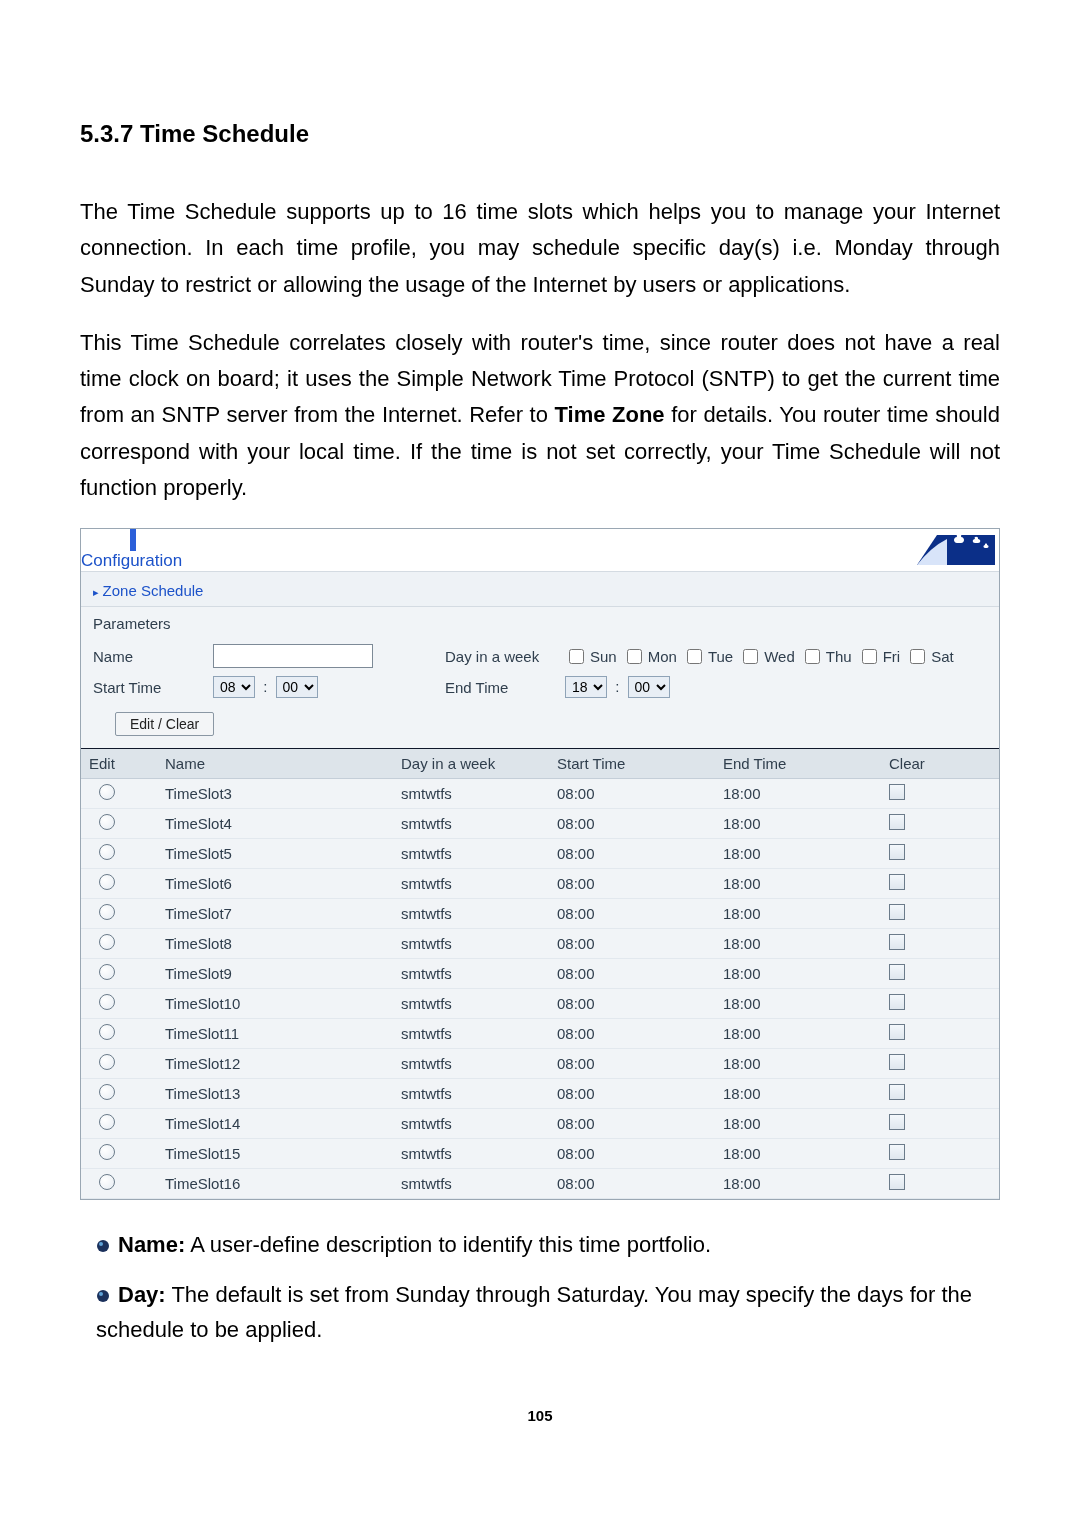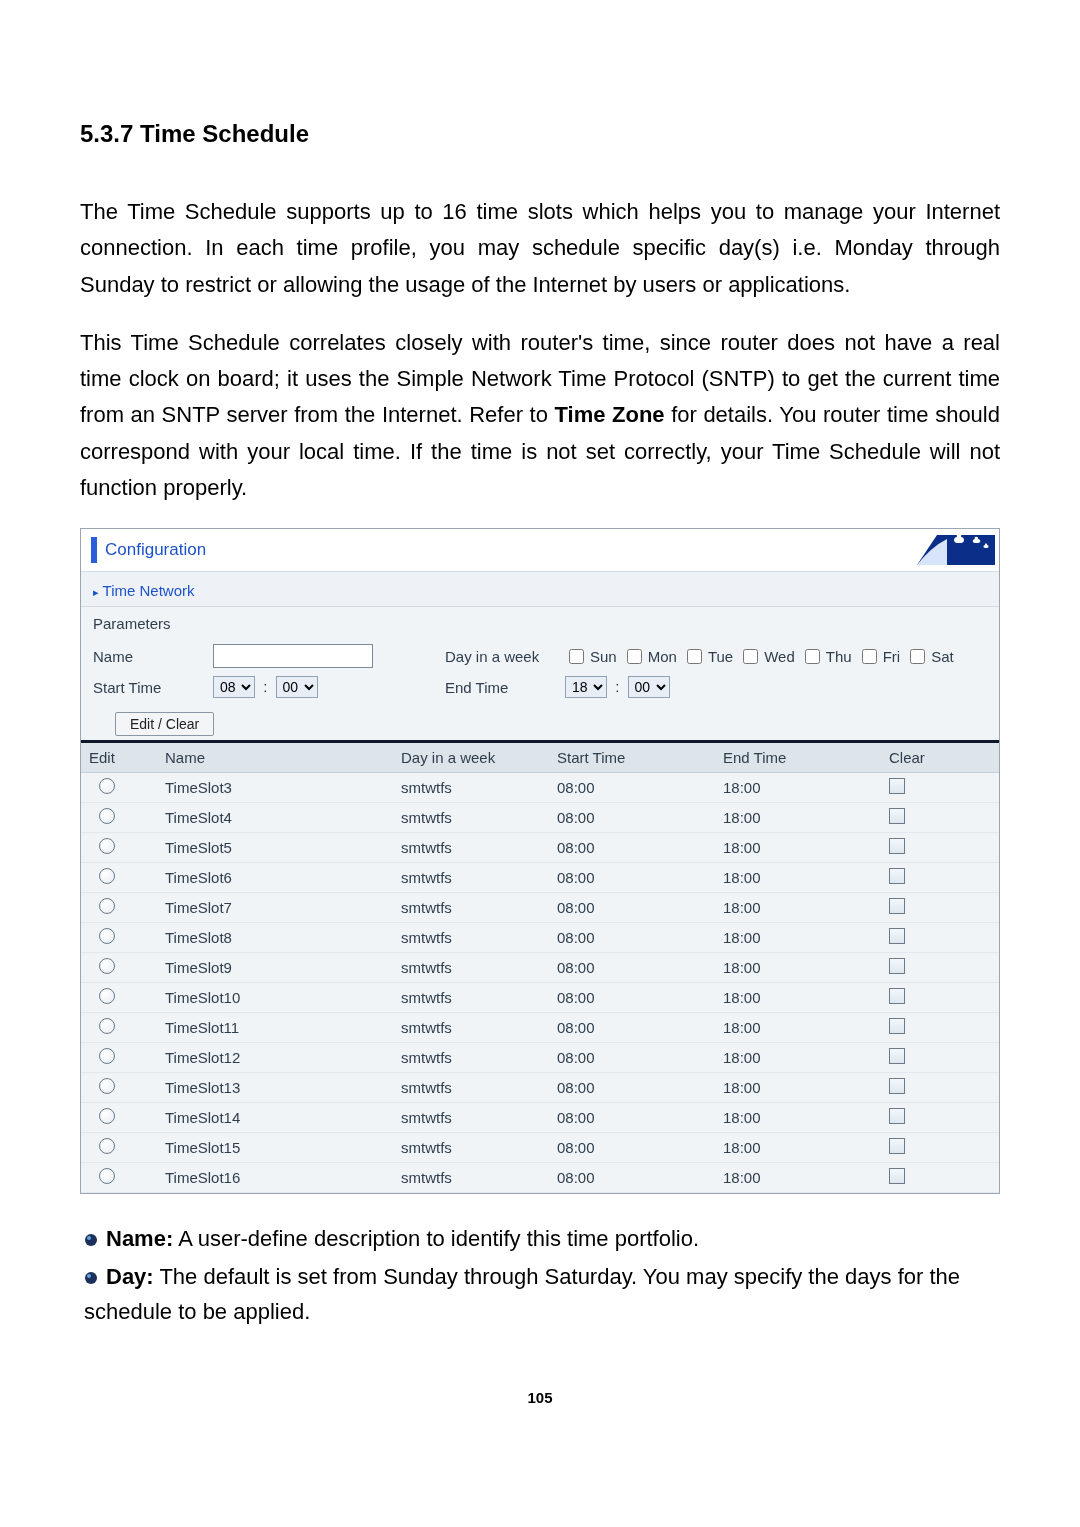--- a/index.html
+++ b/index.html
@@ -38,20 +38,21 @@
     justify-content: space-between;
     height: 42px;
     padding: 0 0 0 0;
     background: #fff;
     border-bottom: 1px solid #d4dbe2;
   }
   .config-header-left {
     display: flex;
     align-items: center;
     height: 100%;
+    flex-direction: column;
   }
   .config-header-bar {
     width: 6px;
     height: 26px;
     background: #2b5fd9;
     margin: 0 8px 0 10px;
   }
   .config-header-title {
     color: #1c52c9;
     font-size: 17px;
@@ -70,21 +71,21 @@
   .sub-header-title {
     color: #1c52c9;
     font-size: 15px;
   }
   .sub-header-title .arrow {
     font-size: 11px;
     margin-right: 4px;
   }
   .params-block {
     background: #f1f4f7;
-    padding: 8px 12px 0 12px;
+    padding: 8px 12px 8px 12px;
   }
   .params-title {
     color: #2f3e4d;
     font-size: 15px;
     margin-bottom: 8px;
   }
   .form-row {
     display: flex;
     align-items: center;
     font-size: 15px;
@@ -131,21 +132,21 @@
     width: 100%;
     border-collapse: collapse;
     font-size: 15px;
   }
   .grid-table th {
     text-align: left;
     font-weight: normal;
     color: #2f3e4d;
     background: #dde4ea;
     padding: 6px 8px;
-    border-top: 3px solid #0f172a;
+    border-top: 1px solid #0f172a;
     border-bottom: 1px solid #c4ced8;
   }
   .grid-table td {
     padding: 5px 8px;
     color: #2f3e4d;
     background: #f1f4f7;
     border-bottom: 1px solid #e2e8ee;
   }
   .grid-table td.edit-cell { width: 50px; text-align: left; padding-left: 18px;}
   .grid-table td.name-cell { width: 220px; }
@@ -162,21 +163,21 @@
   }
   .chk-sq {
     display: inline-block;
     width: 14px; height: 14px;
     border: 1px solid #6b7b8a;
     background: linear-gradient(#f3f7fb,#dfe7ee);
   }
   .bullet-line {
     font-size: 22px;
     line-height: 1.55;
-    margin: 4px;
+    margin: 16px;
   }
   .bullet {
     display: inline-block;
     width: 14px; height: 14px;
     vertical-align: -1px;
     margin-right: 8px;
   }
   .page-num {
     text-align: center;
     font-size: 15px;
@@ -209,21 +210,21 @@
         <path d="M58 34 L92 34 L92 4 L78 4 Z" fill="#0b2f88"></path>
         <path d="M58 34 Q72 16 88 8 L88 34 Z" fill="#d8e4f9"></path>
         <path d="M98 6 C96 2 104 2 102 6 C106 6 106 12 102 12 L98 12 C94 12 94 6 98 6 Z" fill="#fff"></path>
         <path d="M116 8 C114 5 120 5 119 8 C122 8 122 12 119 12 L116 12 C113 12 113 8 116 8 Z" fill="#fff"></path>
         <path d="M126 14 C125 12 129 12 128 14 C130 14 130 17 128 17 L126 17 C124 17 124 14 126 14 Z" fill="#fff"></path>
       </svg>
     </div>
 
     <div class="sub-header">
       <span class="sub-header-title">
-        <span class="arrow">▸</span><span>Time Network</span>
+        <span class="arrow">▸</span><span>Zone Schedule</span>
       </span>
     </div>
 
     <div class="params-block">
       <div class="params-title">Parameters</div>
 
       <div class="form-row">
         <div class="lbl-col">Name</div>
         <div class="input-col">
           <input class="text-in" type="text" style="">

